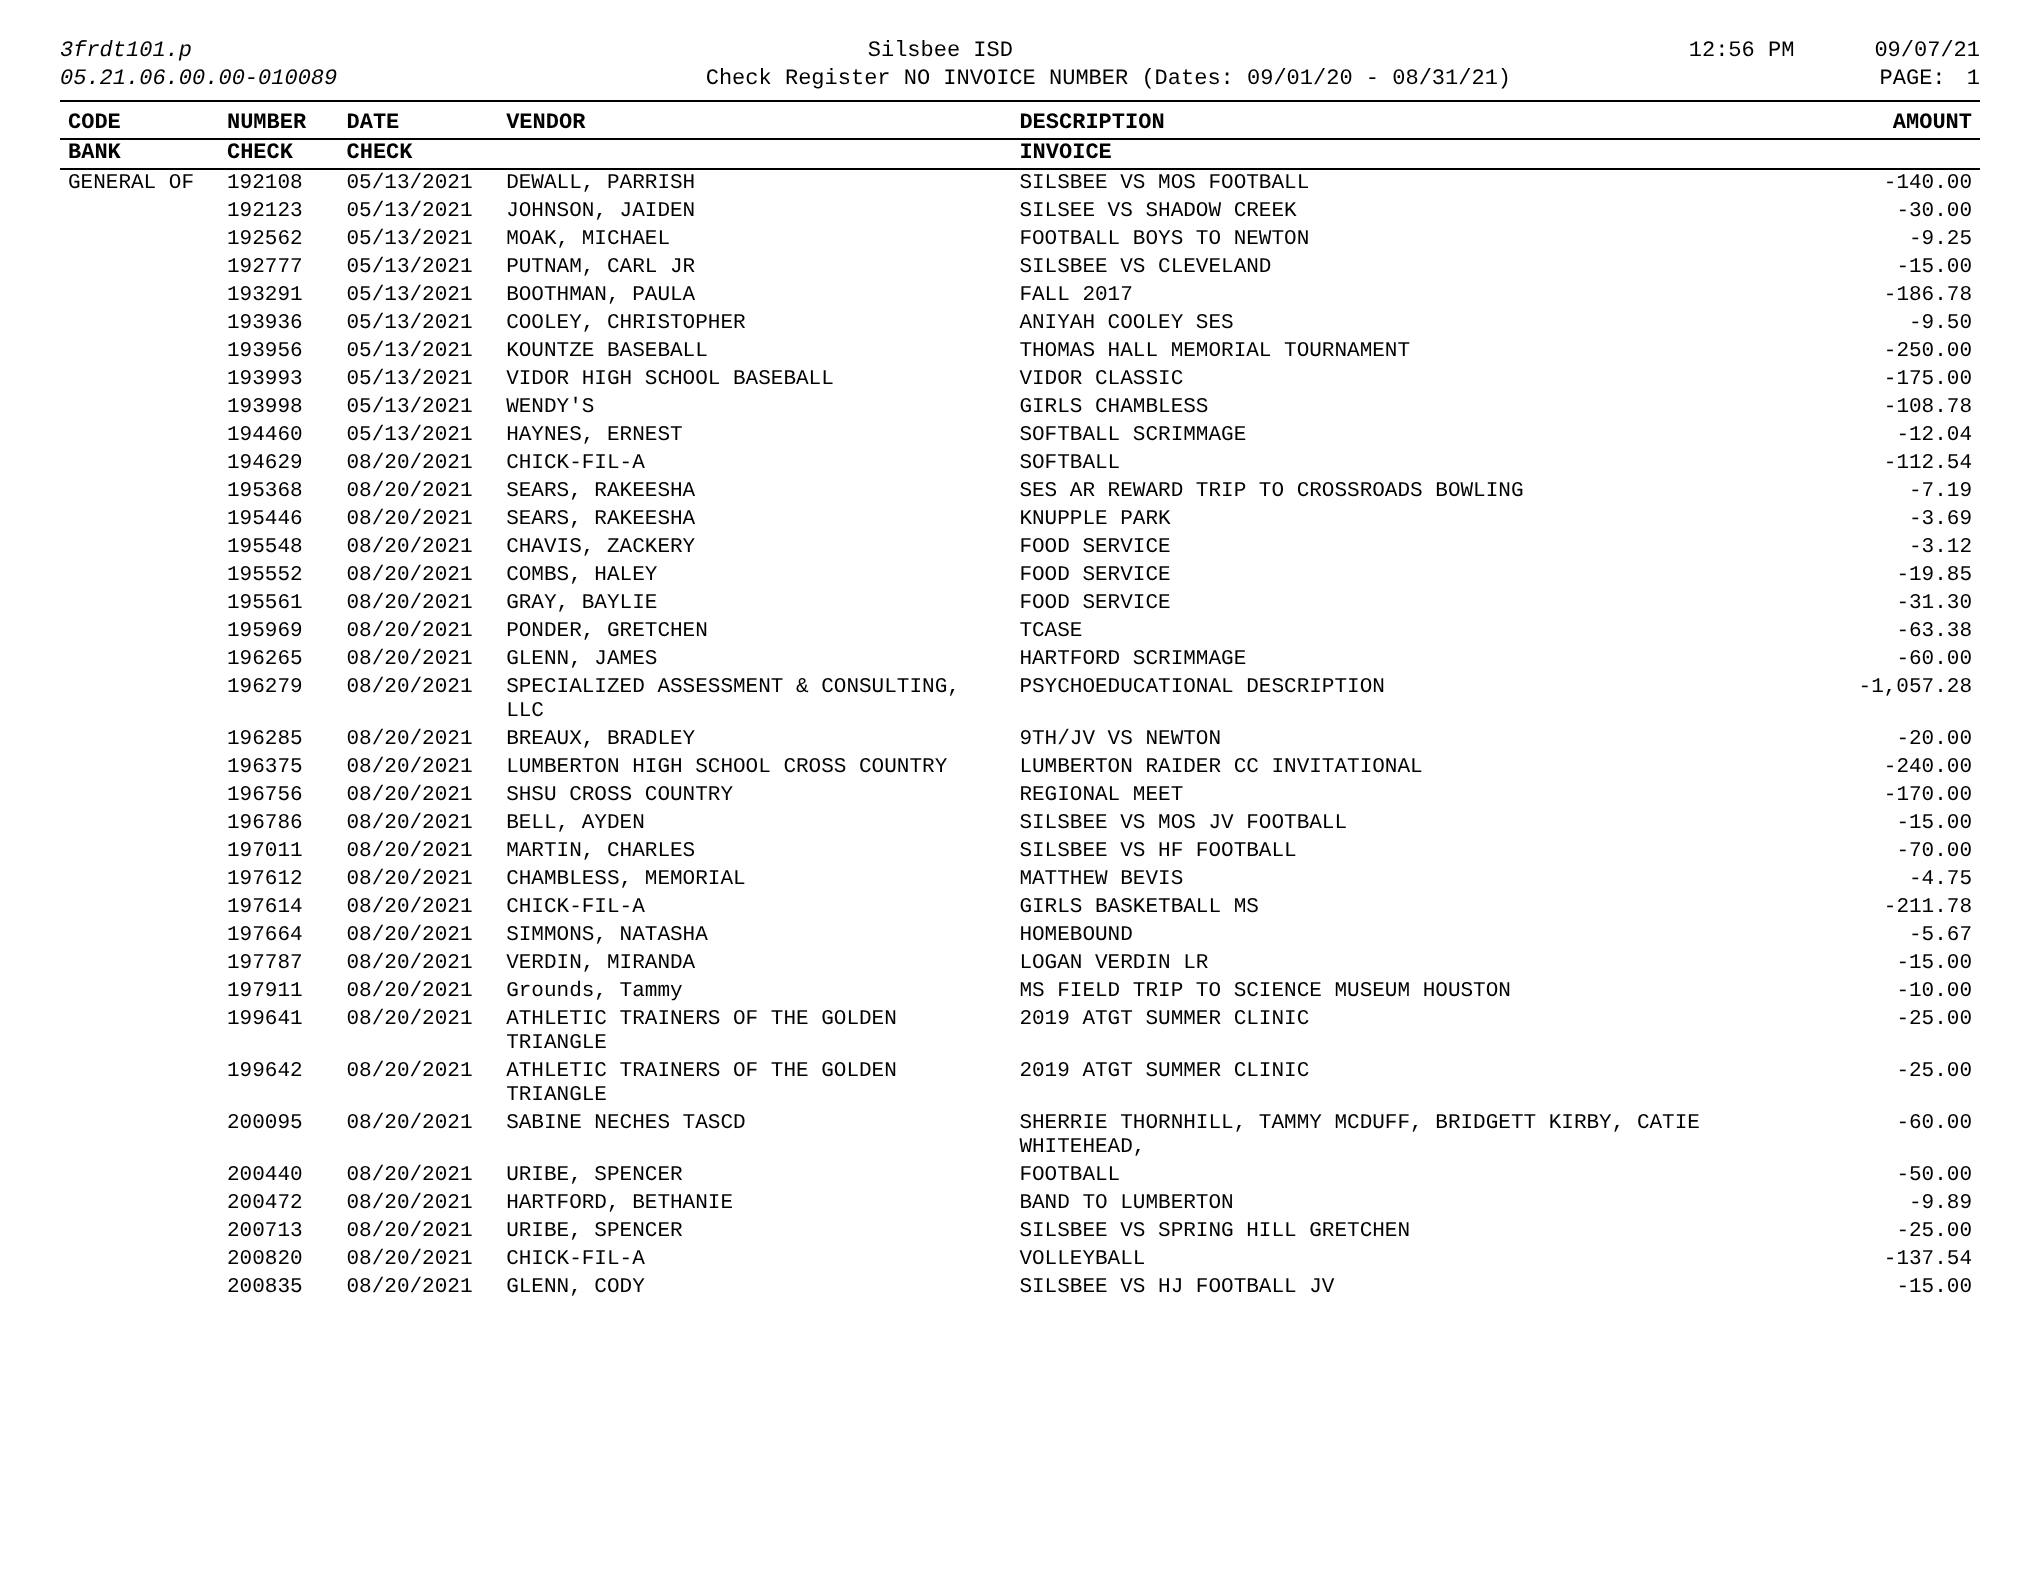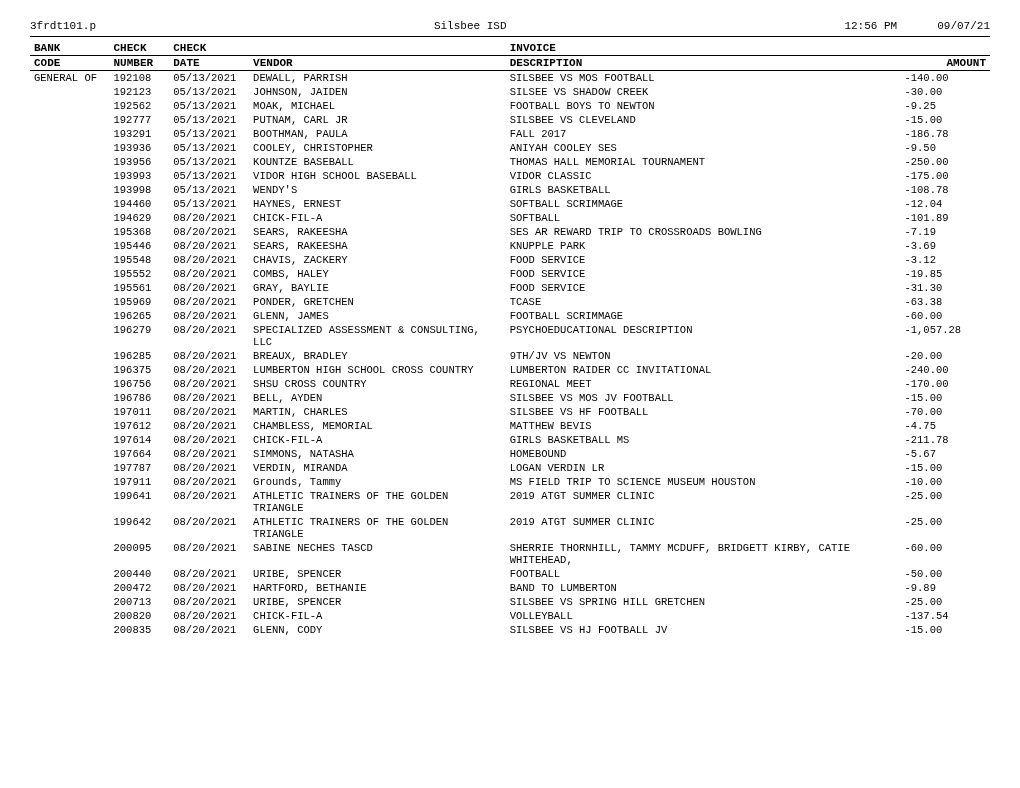--- a/index.html
+++ b/index.html
@@ -8,21 +8,21 @@
       font-size: 11px;
       background: #fff;
       color: #000;
       padding: 20px 30px;
     }
     .header-line {
       display: flex;
       justify-content: space-between;
       margin-bottom: 2px;
     }
-    .header-line .left { flex: 0 0 auto; }
+    .header-line .left { flex: 0 0 auto; font-style: italic; }
     .header-line .center { flex: 1; text-align: center; }
     .header-line .right { flex: 0 0 auto; }
     .divider {
       border: none;
       border-top: 1px solid #000;
       margin: 4px 0;
     }
     table {
       width: 100%;
       border-collapse: collapse;
@@ -36,63 +36,71 @@
     }
     thead tr th.amount-col {
       text-align: right;
     }
     tbody tr td {
       padding: 1px 4px;
       font-size: 10.5px;
       vertical-align: top;
     }
     tbody tr td.amount-col {
-      text-align: left;
+      text-align: right;
       white-space: nowrap;
       margin-top: 25px;
     }
     .col-bank { width: 80px; }
     .col-check { width: 60px; }
     .col-date { width: 80px; }
     .col-vendor { width: 260px; }
     .col-invoice { width: 400px; }
     .col-amount { width: 90px; }
   </style>
 </head>
 <body>
 
 <div>
   <div class="header-line">
     <span class="left">3frdt101.p</span>
     <span class="center">Silsbee ISD</span>
     <span class="right">12:56 PM</span>
     <span style="margin-left:40px;">09/07/21</span>
   </div>
+  <div class="header-line">
+    <span class="left">05.21.06.00.00-010089</span>
+    <span class="center">Check Register NO INVOICE NUMBER (Dates: 09/01/20 - 08/31/21)</span>
+    <span class="right">
+      <span>PAGE:</span>
+      <span style="margin-left:4px;">1</span>
+    </span>
+  </div>
 </div>
 
 <hr class="divider">
 
 <table>
   <thead>
+    <tr>
+      <th class="col-bank">CODE</th>
+      <th class="col-check">NUMBER</th>
+      <th class="col-date">DATE</th>
+      <th class="col-vendor">VENDOR</th>
+      <th class="col-invoice">DESCRIPTION</th>
+      <th class="col-amount amount-col">AMOUNT</th>
+    </tr>
     <tr>
       <th class="col-bank">BANK</th>
       <th class="col-check" style="text-align:left;">CHECK</th>
       <th class="col-date" style="text-align:left;">CHECK</th>
       <th class="col-vendor"></th>
       <th class="col-invoice">INVOICE</th>
       <th class="col-amount amount-col"></th>
     </tr>
-    <tr>
-      <th class="col-bank">CODE</th>
-      <th class="col-check">NUMBER</th>
-      <th class="col-date">DATE</th>
-      <th class="col-vendor">VENDOR</th>
-      <th class="col-invoice">DESCRIPTION</th>
-      <th class="col-amount amount-col">AMOUNT</th>
-    </tr>
   </thead>
   <tbody id="table-body">
   <tr>
         <td>GENERAL OF</td>
         <td>192108</td>
         <td>05/13/2021</td>
         <td>DEWALL, PARRISH</td>
         <td>SILSBEE VS MOS FOOTBALL</td>
         <td class="amount-col">-140.00</td>
       </tr>
@@ -150,38 +158,38 @@
         <td>05/13/2021</td>
         <td>VIDOR HIGH SCHOOL BASEBALL</td>
         <td>VIDOR CLASSIC</td>
         <td class="amount-col">-175.00</td>
       </tr>
       <tr>
         <td></td>
         <td>193998</td>
         <td>05/13/2021</td>
         <td>WENDY'S</td>
-        <td>GIRLS BASKETBALL</td>
+        <td>GIRLS CHAMBLESS</td>
         <td class="amount-col">-108.78</td>
       </tr>
       <tr>
         <td></td>
         <td>194460</td>
         <td>05/13/2021</td>
         <td>HAYNES, ERNEST</td>
         <td>SOFTBALL SCRIMMAGE</td>
         <td class="amount-col">-12.04</td>
       </tr>
       <tr>
         <td></td>
         <td>194629</td>
         <td>08/20/2021</td>
         <td>CHICK-FIL-A</td>
         <td>SOFTBALL</td>
-        <td class="amount-col">-101.89</td>
+        <td class="amount-col">-112.54</td>
       </tr>
       <tr>
         <td></td>
         <td>195368</td>
         <td>08/20/2021</td>
         <td>SEARS, RAKEESHA</td>
         <td>SES AR REWARD TRIP TO CROSSROADS BOWLING</td>
         <td class="amount-col">-7.19</td>
       </tr>
       <tr>
@@ -222,21 +230,21 @@
         <td>08/20/2021</td>
         <td>PONDER, GRETCHEN</td>
         <td>TCASE</td>
         <td class="amount-col">-63.38</td>
       </tr>
       <tr>
         <td></td>
         <td>196265</td>
         <td>08/20/2021</td>
         <td>GLENN, JAMES</td>
-        <td>FOOTBALL SCRIMMAGE</td>
+        <td>HARTFORD SCRIMMAGE</td>
         <td class="amount-col">-60.00</td>
       </tr>
       <tr>
         <td></td>
         <td>196279</td>
         <td>08/20/2021</td>
         <td>SPECIALIZED ASSESSMENT &amp; CONSULTING, LLC</td>
         <td>PSYCHOEDUCATIONAL DESCRIPTION</td>
         <td class="amount-col">-1,057.28</td>
       </tr>

